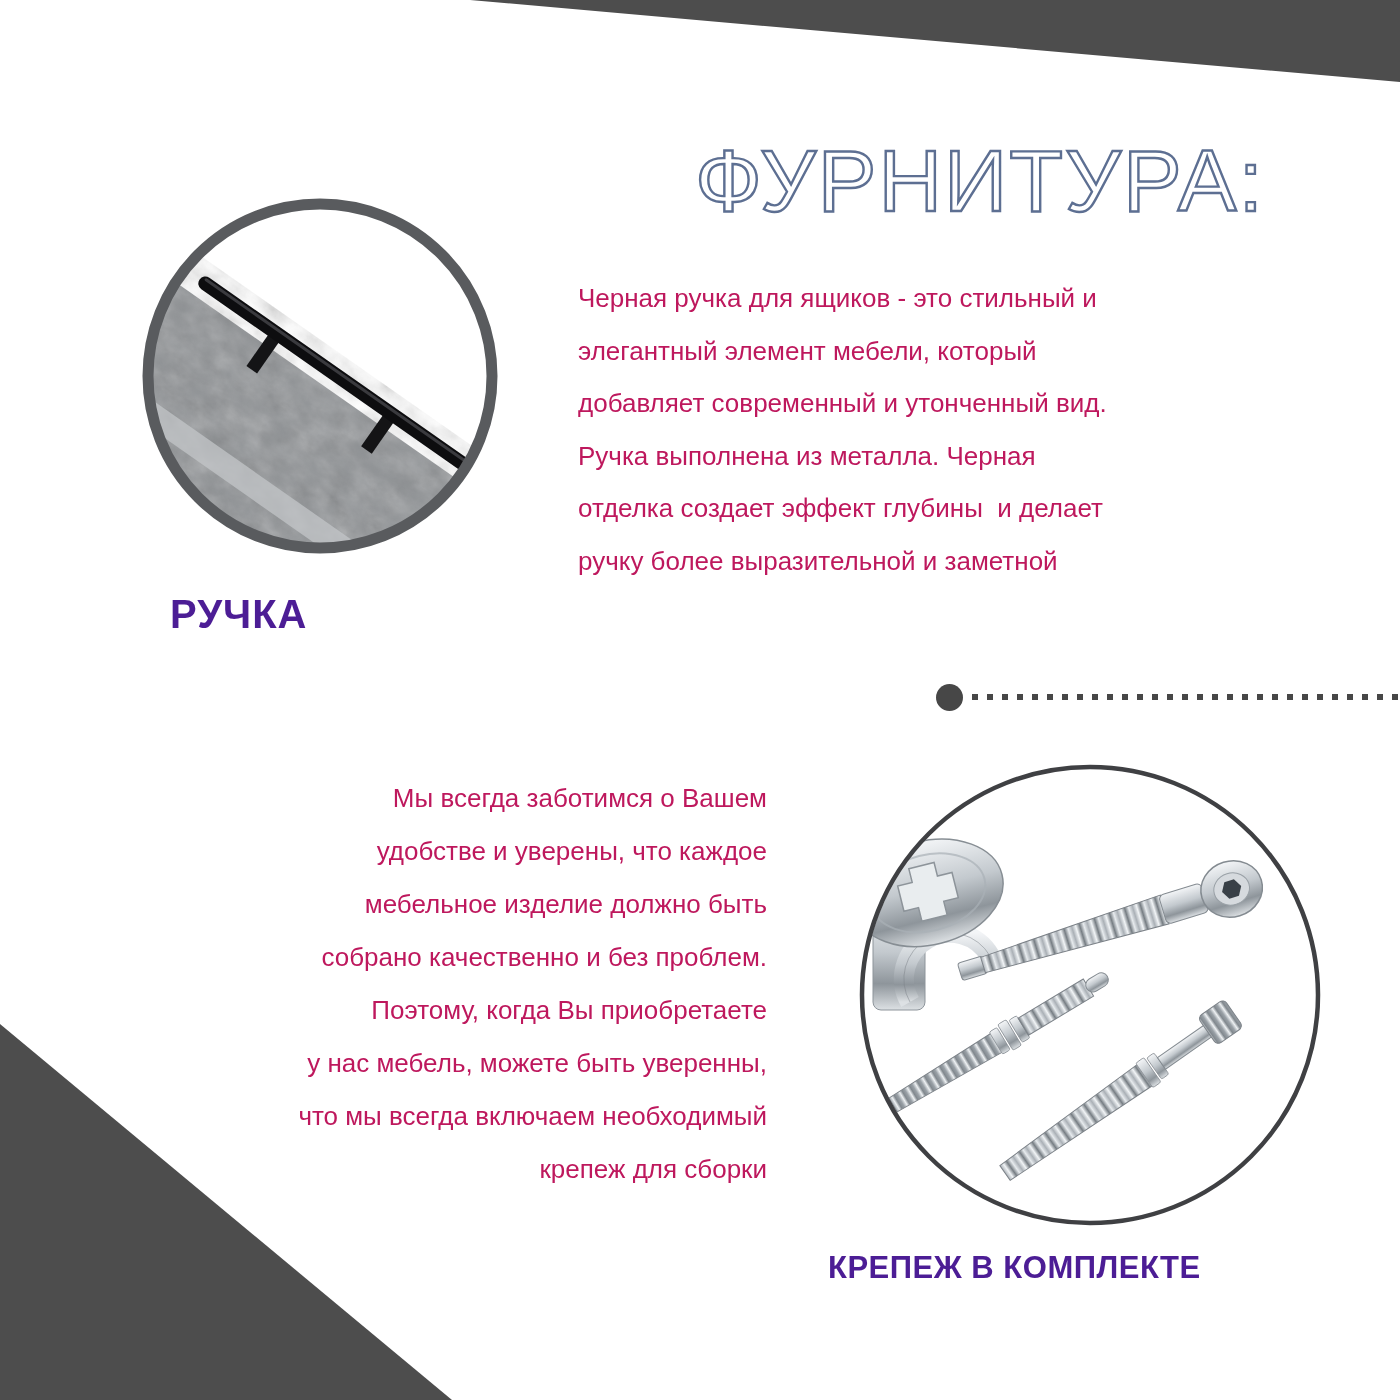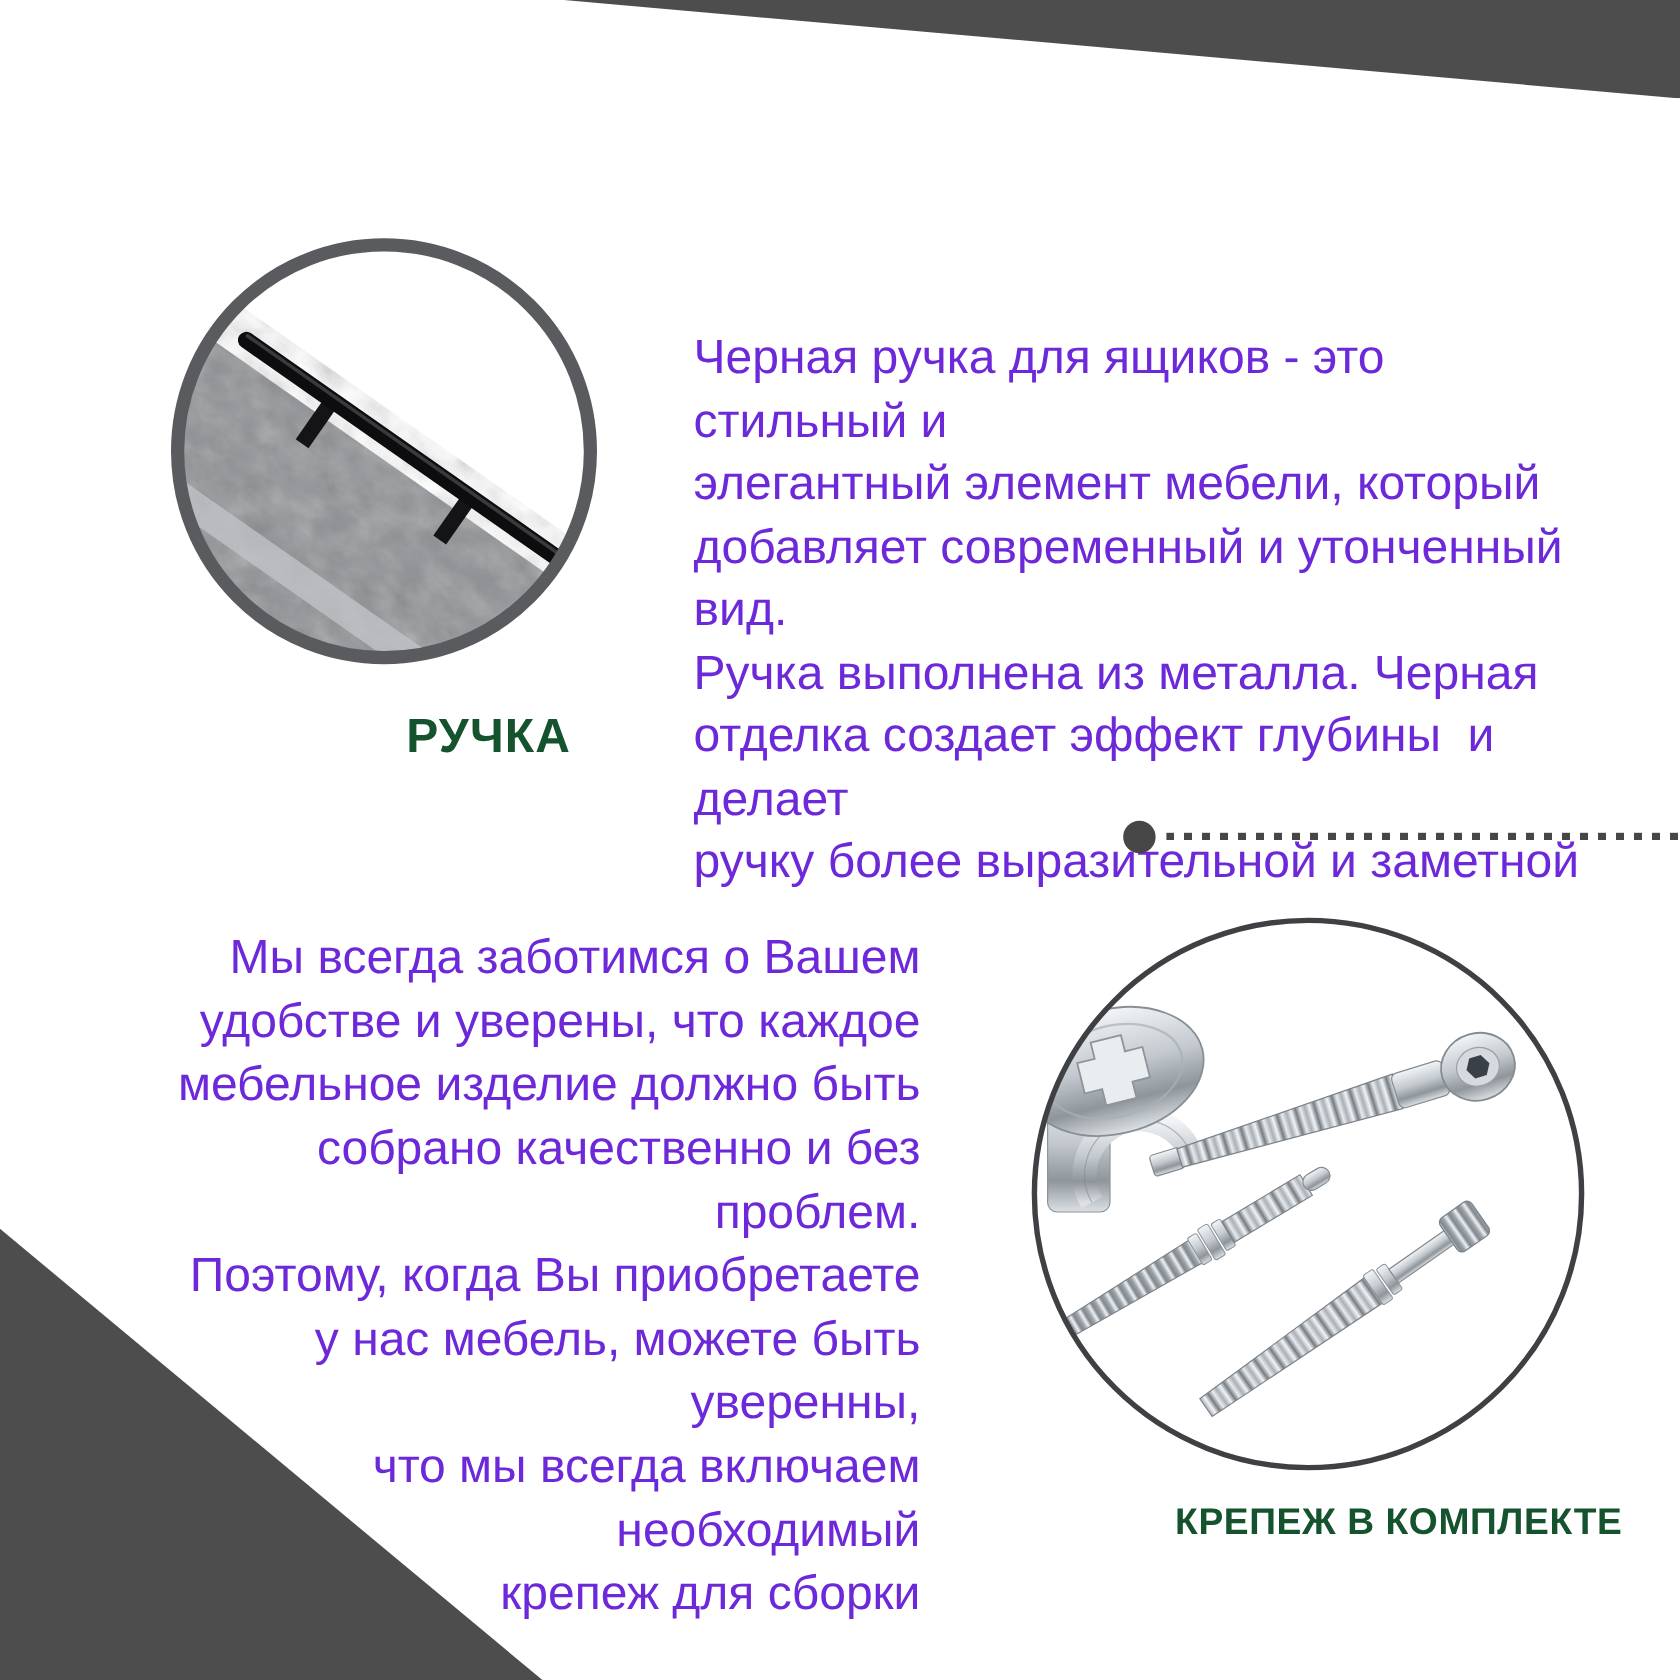--- a/index.html
+++ b/index.html
@@ -19,31 +19,31 @@
   
   .title{
     position:absolute;left:630px;top:130px;width:700px;text-align:center;
     font-size:88px;letter-spacing:2px;font-weight:normal;color:#5d6f92;white-space:nowrap;
   }
   @supports (-webkit-text-stroke:2px #000){
     .title{color:transparent;-webkit-text-stroke:2.4px #5d6f92;}
   }
   
   .para{
-    font-size:40px;color:#6d28d9;white-space:pre-wrap;
+    font-size:26px;color:#be185d;white-space:pre-wrap;
   }
   .para-handle{
     position:absolute;left:578px;top:272px;width:740px;line-height:52.5px;text-align:left;
   }
   .para-hardware{
     position:absolute;left:95px;top:772px;width:672px;line-height:53px;text-align:right;
   }
   
   .caption{
-    font-weight:bold;color:#14532d;text-align:right;
+    font-weight:bold;color:#4c1d95;text-align:left;
   }
   .caption-handle{
     position:absolute;left:170px;top:592px;width:306px;font-size:40px;letter-spacing:1px;
   }
   .caption-hardware{
     position:absolute;left:828px;top:1250px;width:524px;font-size:31px;letter-spacing:0.5px;white-space:nowrap;
   }
   
   .photo{position:absolute;}
   .photo-handle{left:136px;top:192px;width:368px;height:368px;}
@@ -61,20 +61,21 @@
   }
 </style>
 </head>
 <body>
 
 <div class="canvas">
 
   <div class="tri-top-right"></div>
   <div class="tri-bottom-left"></div>
 
+  <div class="title">ФУРНИТУРА:</div>
 
   <div class="photo photo-handle">
     <svg viewBox="0 0 368 368">
       <defs>
         <clipPath id="clip-handle">
             <circle cx="184" cy="184" r="170"></circle>
           </clipPath>
         <filter id="rock" x="-10%" y="-10%" width="120%" height="120%">
           <feTurbulence type="fractalNoise" baseFrequency="0.04 0.055" numOctaves="4" seed="11"></feTurbulence>
           <feColorMatrix type="saturate" values="0"></feColorMatrix>

